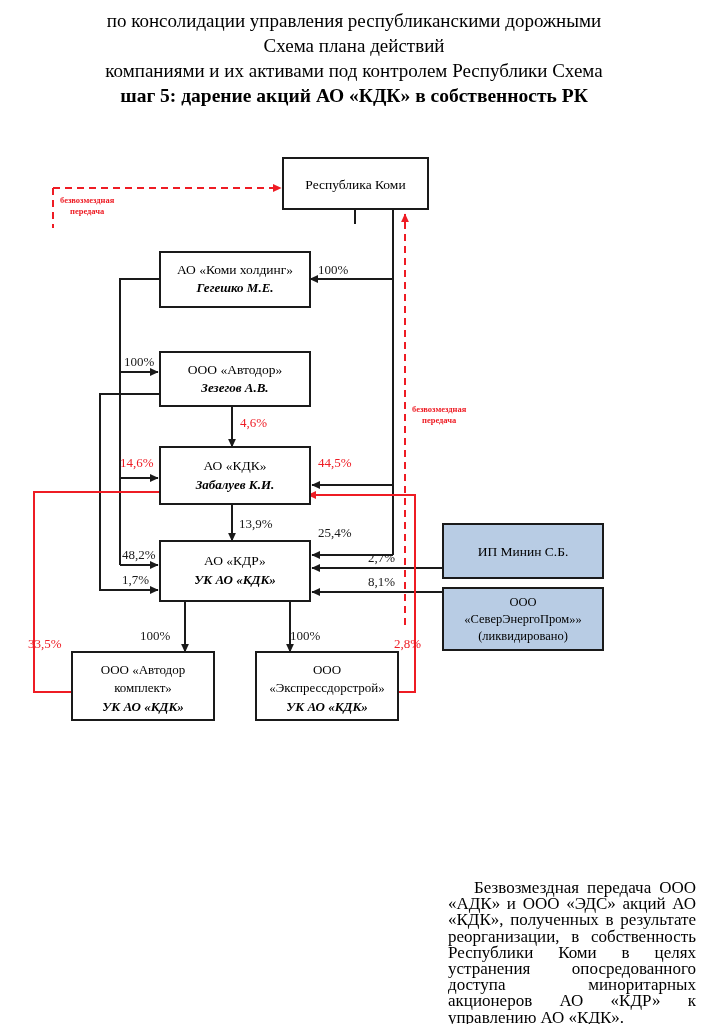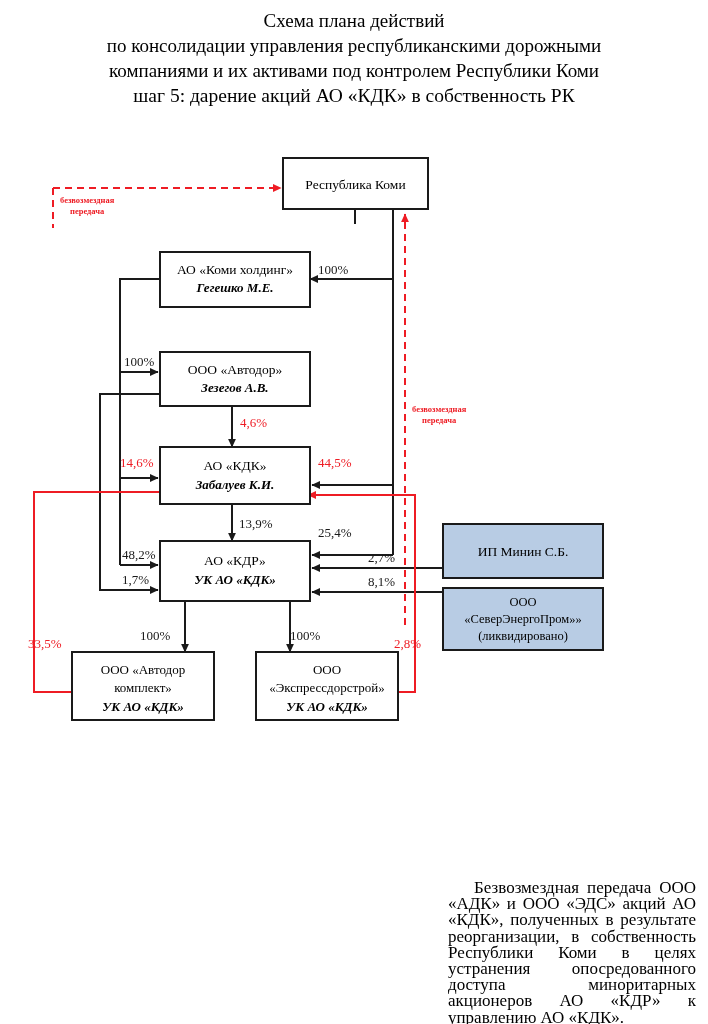--- a/index.html
+++ b/index.html
@@ -1,35 +1,35 @@
 <!DOCTYPE html>
 <html><head>
 <meta charset="utf-8">
 <style>
   html,body{margin:0;padding:0;background:#ffffff;}
   body{width:708px;height:1024px;font-family:"Liberation Serif",serif;color:#000;position:relative;overflow:hidden;}
   #title{ text-align:center; padding-top:8px; }
   #title .line{ font-size:19px; line-height:25px; }
-  #title .line.bold{ font-weight:normal; font-size:19.5px; }
+  #title .line.bold{ font-weight:bold; font-size:19.5px; }
   #diagram{ position:absolute; left:0; top:0; width:708px; height:1024px; }
   .bx-text{ font-family:"Liberation Serif",serif; }
   #footnote{
     position:absolute; left:448px; top:880px; width:248px;
     font-size:17px; line-height:16.2px; text-align:justify;
     font-family:"Liberation Serif",serif;
   }
   #footnote .ind{ display:inline-block; width:26px; }
 </style>
 </head>
 <body>
 
 <div id="title">
+  <div class="line">по консолидации управления республиканскими дорожными</div>
   <div class="line">Схема плана действий</div>
-  <div class="line">по консолидации управления республиканскими дорожными</div>
-  <div class="line">компаниями и их активами под контролем Республики Коми</div>
+  <div class="line">компаниями и их активами под контролем Республики Схема</div>
   <div class="line bold">шаг 5: дарение акций АО «КДК» в собственность РК</div>
 </div>
 
 <svg id="diagram" viewBox="0 0 708 1024" xmlns="http://www.w3.org/2000/svg">
   <defs>
     <marker id="arrB" markerWidth="9" markerHeight="9" refX="8" refY="4.5" orient="auto" markerUnits="userSpaceOnUse">
       <path d="M0,0.6 L8.6,4.5 L0,8.4 z" fill="#1a1a1a"></path>
     </marker>
     <marker id="arrR" markerWidth="9" markerHeight="9" refX="8" refY="4.5" orient="auto" markerUnits="userSpaceOnUse">
       <path d="M0,0.6 L8.6,4.5 L0,8.4 z" fill="#ee1c24"></path>

